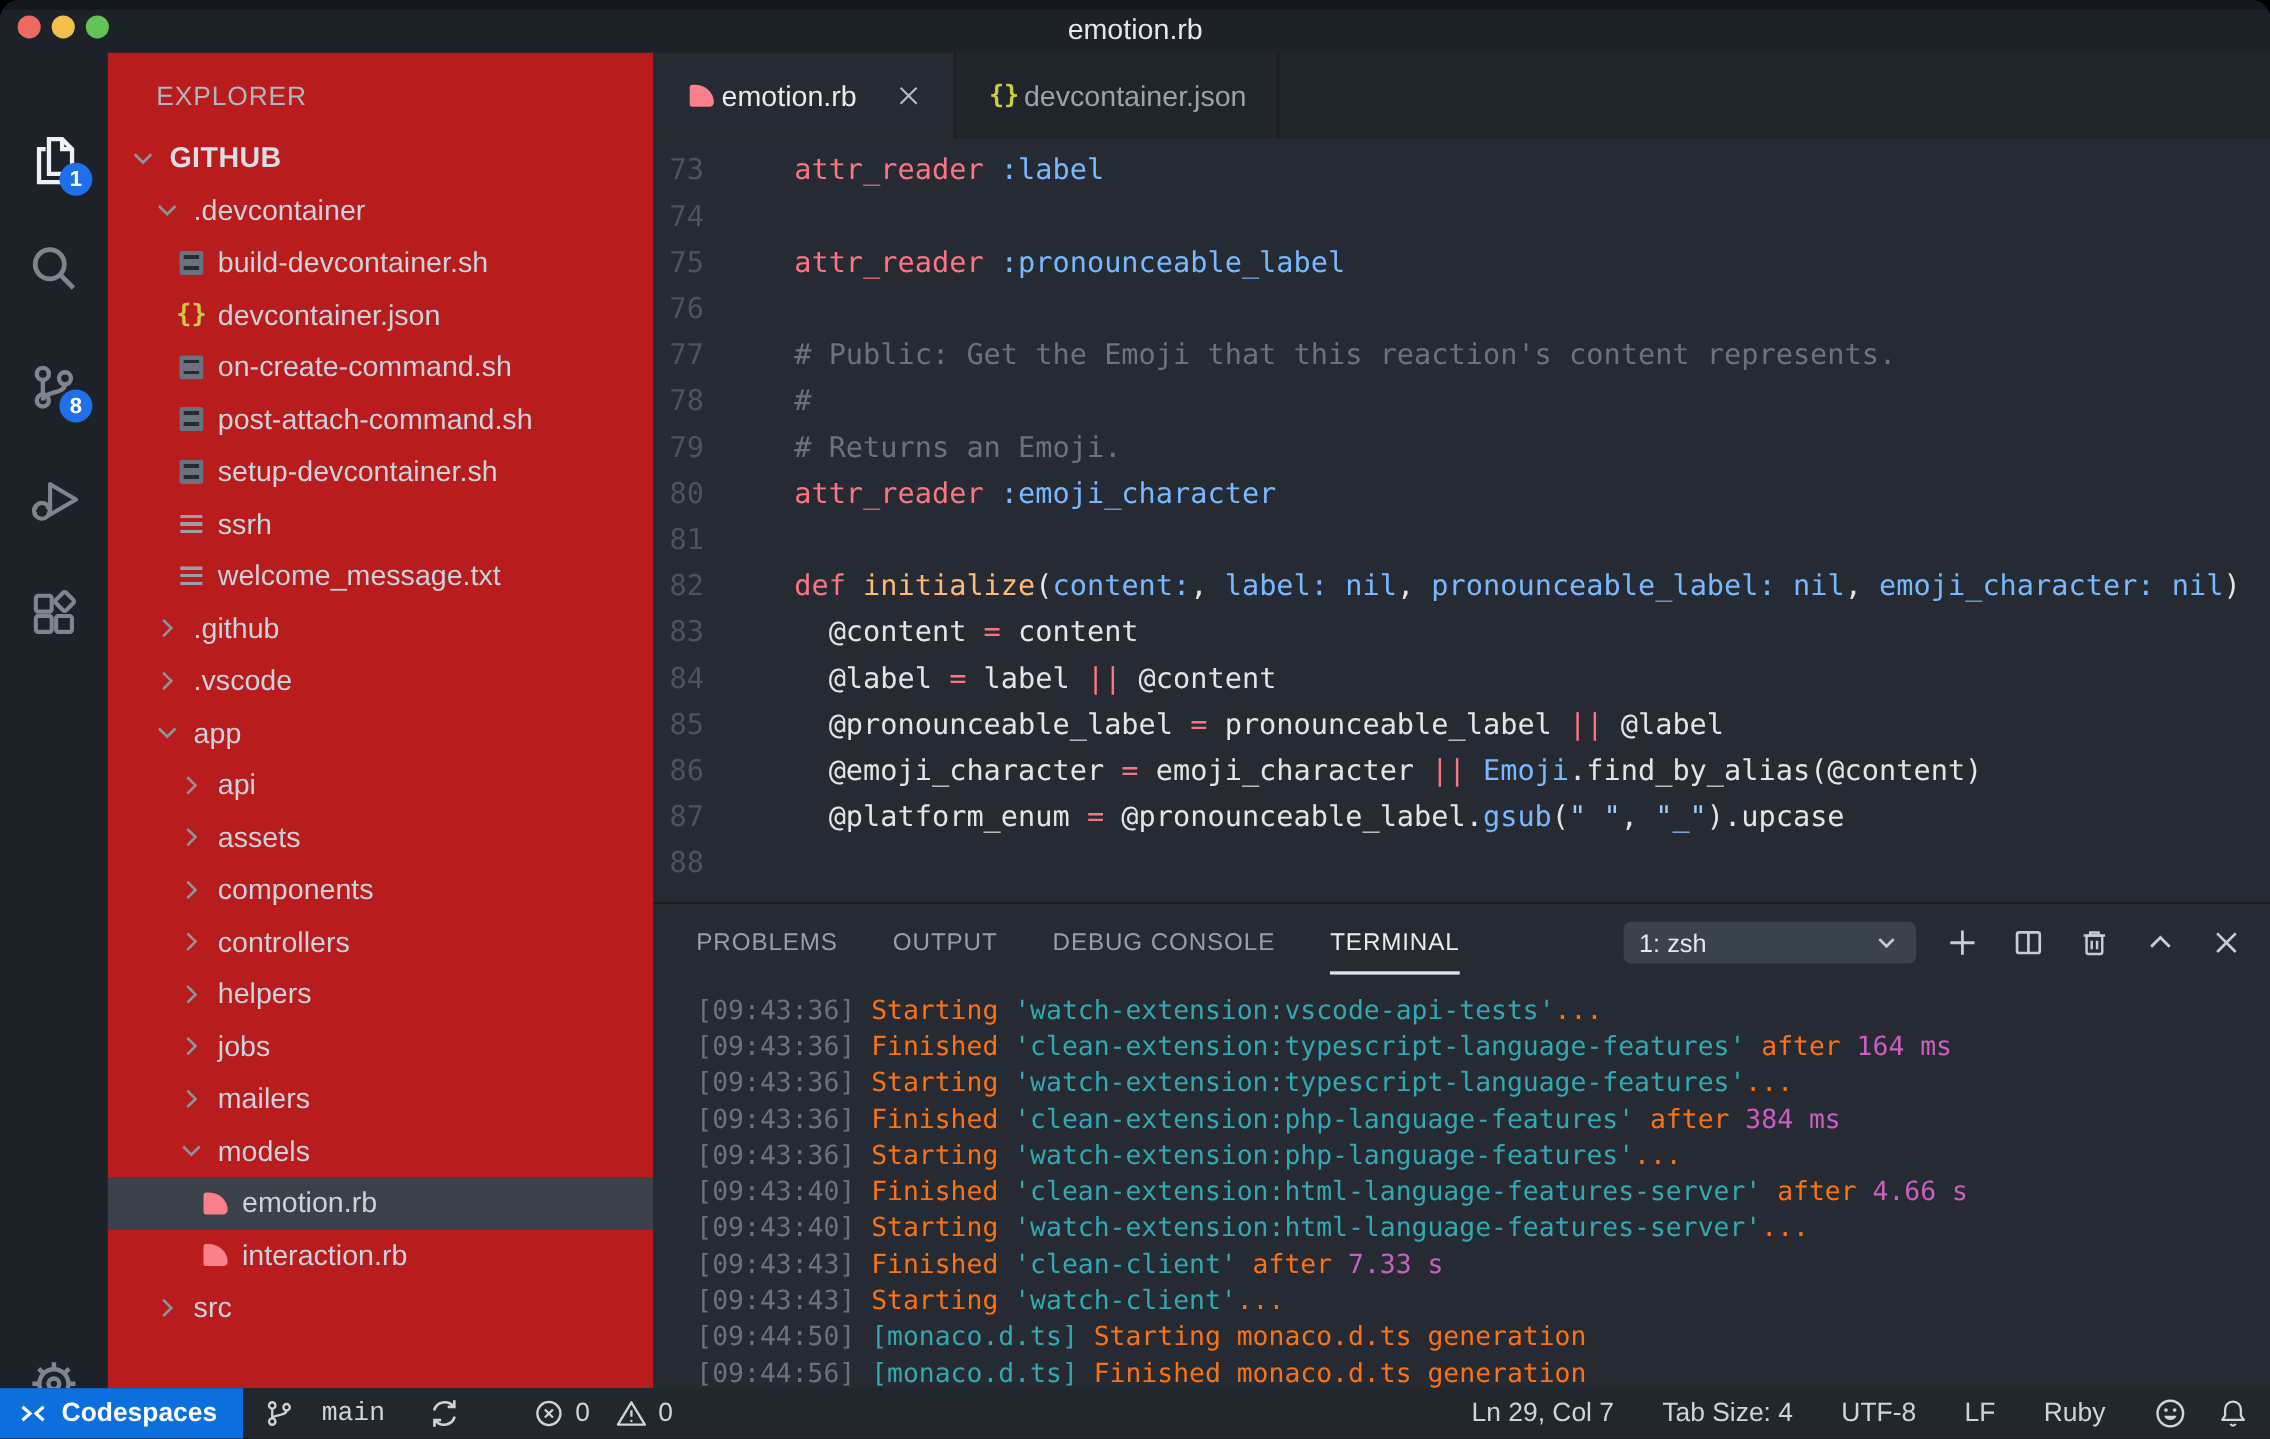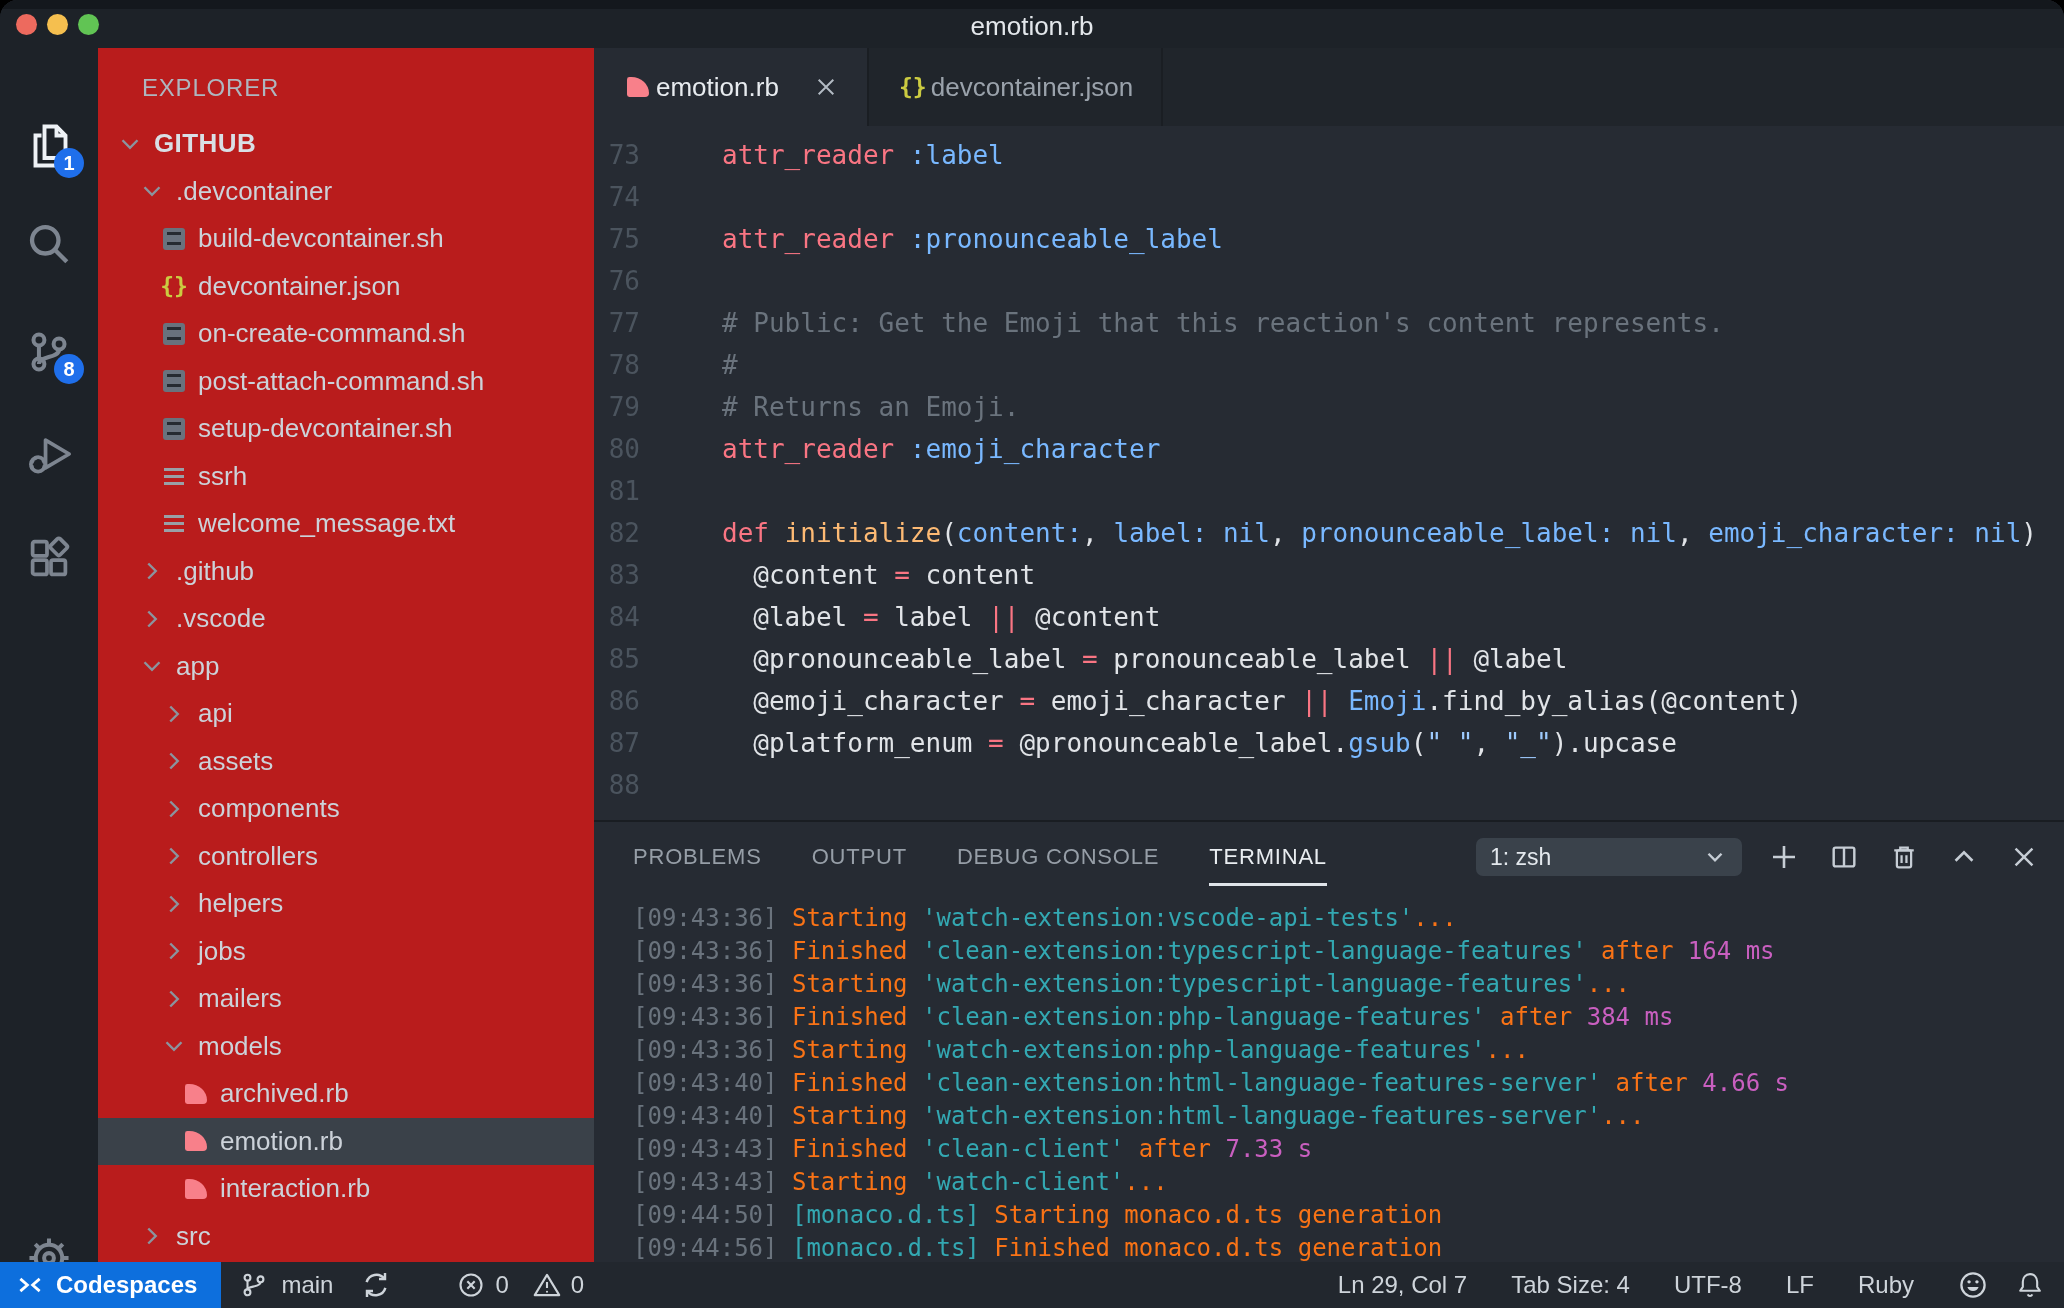--- a/index.html
+++ b/index.html
@@ -67,21 +67,21 @@
   .term{padding:10px 0 0 39px;font-family:"DejaVu Sans Mono",monospace;font-size:24px;}
   .mrow{height:33px;line-height:33px;white-space:pre;}
   .tm-g{color:#6a737d}.tm-w{color:#f97316}.tm-t{color:#33a8b2}.tm-m{color:#c95fc0}
 
   
   .statusbar{position:absolute;bottom:0;left:0;width:100%;height:46px;background:#22272e;display:flex;
              align-items:center;font-size:24px;color:#ced4da;}
   .sb-remote{height:46px;background:#0d6fdd;color:#fff;display:flex;align-items:center;gap:12px;padding:0 24px 0 16px;font-weight:700;}
   .sb-item{display:flex;align-items:center;gap:9px;}
   .sb-left{display:flex;align-items:center;}
-  .sb-branch{margin-left:20px;gap:14px;}
+  .sb-branch{margin-left:20px;gap:25px;font-family:Liberation Mono, monospace;}
   .sb-sync{margin-left:14px;}
   .sb-problems{margin-left:66px;gap:10px;}
   .sb-right{margin-left:auto;display:flex;align-items:center;gap:44px;padding-right:20px;}
   .sb-icons{display:flex;gap:28px;align-items:center;}
   svg{display:block;}
 </style>
 </head>
 <body>
 
 <div class="window">
@@ -288,26 +288,20 @@
           </span>
           <span>mailers</span>
         </div>
         <div class="trow" style="padding-left:60px">
     <span class="slot">
             <svg width="24" height="24" viewBox="0 0 16 16" fill="none" stroke="#8b949e" stroke-width="1.6">
               <path d="M3 5.5l5 5 5-5"></path>
             </svg>
           </span>
           <span>models</span>
-        </div>
-        <div class="trow" style="padding-left:82px">
-    <span class="slot">
-            <span class="fi-ruby"></span>
-          </span>
-          <span>archived.rb</span>
         </div>
         <div class="trow selected" style="padding-left:82px">
     <span class="slot">
             <span class="fi-ruby"></span>
           </span>
           <span>emotion.rb</span>
         </div>
         <div class="trow" style="padding-left:82px">
     <span class="slot">
             <span class="fi-ruby"></span>

